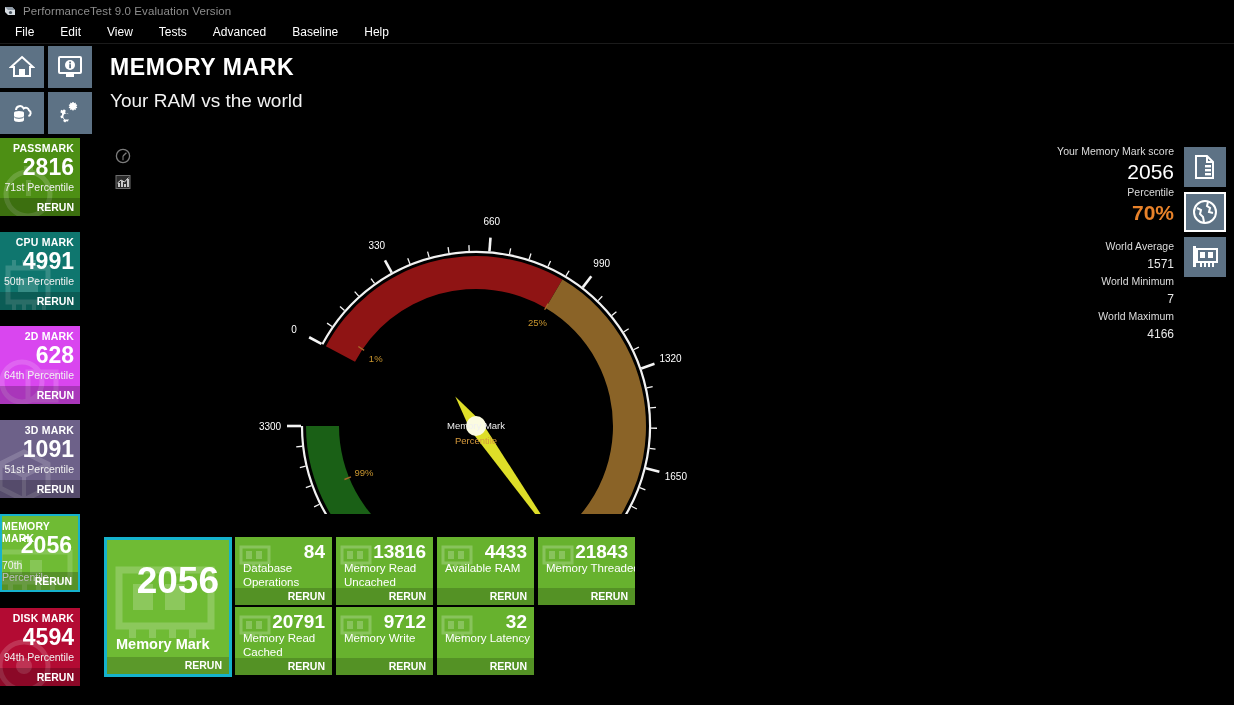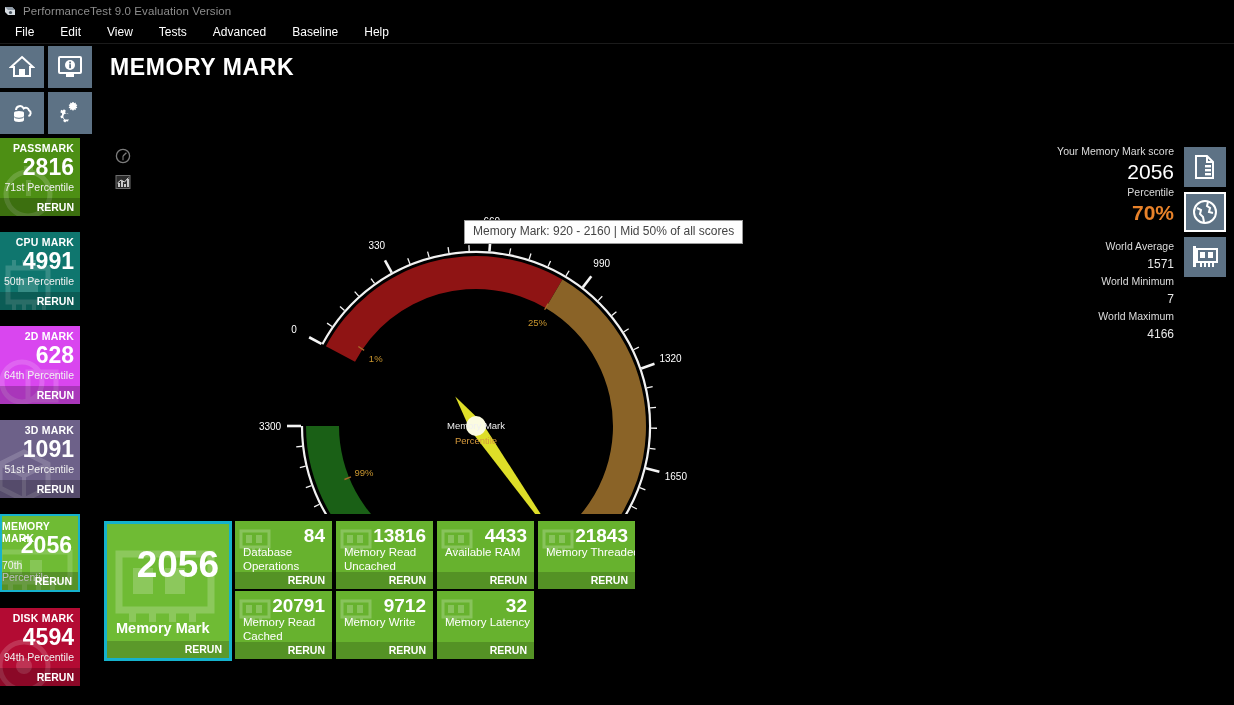--- a/index.html
+++ b/index.html
@@ -83,21 +83,21 @@
   .rbtns{ position:absolute; right:6px; top:147px; width:44px; }
   .rbtn{
     width:42px;height:40px;background:#5d7285;margin-bottom:5px;
     display:flex;align-items:center;justify-content:center;cursor:pointer;
   }
   .rbtn.sel{ border:2px solid #fff; }
 
   
   .tiles{ position:absolute; left:104px; top:521px; }
   .tile{
-    position:absolute; background:#67b22e; overflow:hidden; cursor:pointer; color:#fff;
+    position:absolute; background:#67b22e; overflow:hidden; cursor:pointer; color:#fff;margin-top:16px;
   }
   .tile .art{ position:absolute; left:4px; top:4px; opacity:.22; }
   .tile .tval{ position:absolute; right:7px; top:3px; font-size:19px; font-weight:bold; line-height:23px; }
   .tile .tname{ position:absolute; left:8px; top:24px; font-size:11.5px; line-height:14px; width:96px; }
   .tile .trerun{
     position:absolute; left:0; bottom:0; width:100%; height:17px;
     background:rgba(0,0,0,.18); text-align:right; padding-right:7px;
     font-size:10.5px; font-weight:bold; line-height:17px;
   }
   
@@ -168,20 +168,21 @@
     <svg width="26" height="24" viewBox="0 0 26 24">
       <path d="M19 3 l1.3 .5 .9-1 1.4 1.1 -.6 1.2 .9 1 1.3-.2 .4 1.7 -1.2 .6 0 1.4 1.2 .6 -.4 1.7 -1.3-.2 -.9 1 .6 1.2 -1.4 1.1 -.9-1 -1.3 .5 -.3 1.3 -1.8 0 -.3-1.3 -1.3-.5 -.9 1 -1.4-1.1 .6-1.2 -.9-1 -1.3 .2 -.4-1.7 1.2-.6 0-1.4 -1.2-.6 .4-1.7 1.3 .2 .9-1 -.6-1.2 1.4-1.1 .9 1 1.3-.5 .3-1.3 1.8 0 Z" fill="#fff" transform="scale(.62) translate(8,0)"></path>
       <path d="M9 9 l2.2 .9 1.5-1.7 2.4 1.9 -1 2 1.5 1.7 2.2-.4 .7 2.9 -2 1 0 2.4 2 1 -.7 2.9 -2.2-.4 -1.5 1.7 -2.4-1.9 1-2 -1.5-1.7 -2.2 .4 -.7-2.9 2-1 0-2.4 -2-1 Z" fill="#fff" transform="scale(.8) translate(-4,2)"></path>
       <circle cx="9.5" cy="15.5" r="3.1" fill="#5d7285"></circle>
     </svg>
   </div>
 </div>
 
 <div class="hdr">
   <h1>MEMORY MARK</h1>
+  <h2>Your RAM vs the world</h2>
 </div>
 
 <div class="viewicons">
   <div class="vbtn">
     <svg width="16" height="16" viewBox="0 0 16 16">
       <circle cx="8" cy="8" r="6.6" fill="none" stroke="#7d7d7d" stroke-width="1.3"></circle>
       <path d="M8 8 L11.4 4.8" stroke="#7d7d7d" stroke-width="1.3" fill="none"></path>
       <path d="M8 8 L8 12.2" stroke="#7d7d7d" stroke-width="1.1" fill="none"></path>
     </svg>
   </div>
@@ -380,21 +381,20 @@
         <text x="267.91653892247007" y="341.58835106561577" text-anchor="middle" class="gpct">99%</text>
         <line x1="254.9482045829211" y1="342.86303631287706" x2="248.46403741314666" y2="345.50037893650773" stroke="#a7692a" stroke-width="1.4"></line>
       </g>
     <g id="g-needle">
         <path d="M471.54825992404335 421.99967732606035 L374.27674376551937 296.03042653753647 L359.2720920926694 262.56611079409953 L385.72325623448063 287.96957346246353 Z" fill="#dede28"></path>
         <circle cx="380" cy="292" r="10" fill="#fbfbe0"></circle>
       </g>
     <text class="gcap" id="cap1" x="380" y="295" text-anchor="middle">Memory Mark</text>
     <text class="gcap2" id="cap2" x="380" y="310" text-anchor="middle">Percentile</text>
   </svg>
-  <div class="tooltip" style="left:368px; top:86px;">Memory Mark: 920 - 2160 | Mid 50% of all scores</div>
 </div>
 
 <div class="infopanel">
   <div class="ip-label">Your Memory Mark score</div>
   <div class="ip-big">2056</div>
   <div class="ip-label">Percentile</div>
   <div class="ip-orange">70%</div>
   <div class="ip-gap"></div>
   <div class="ip-label">World Average</div>
   <div class="ip-mid">1571</div>

